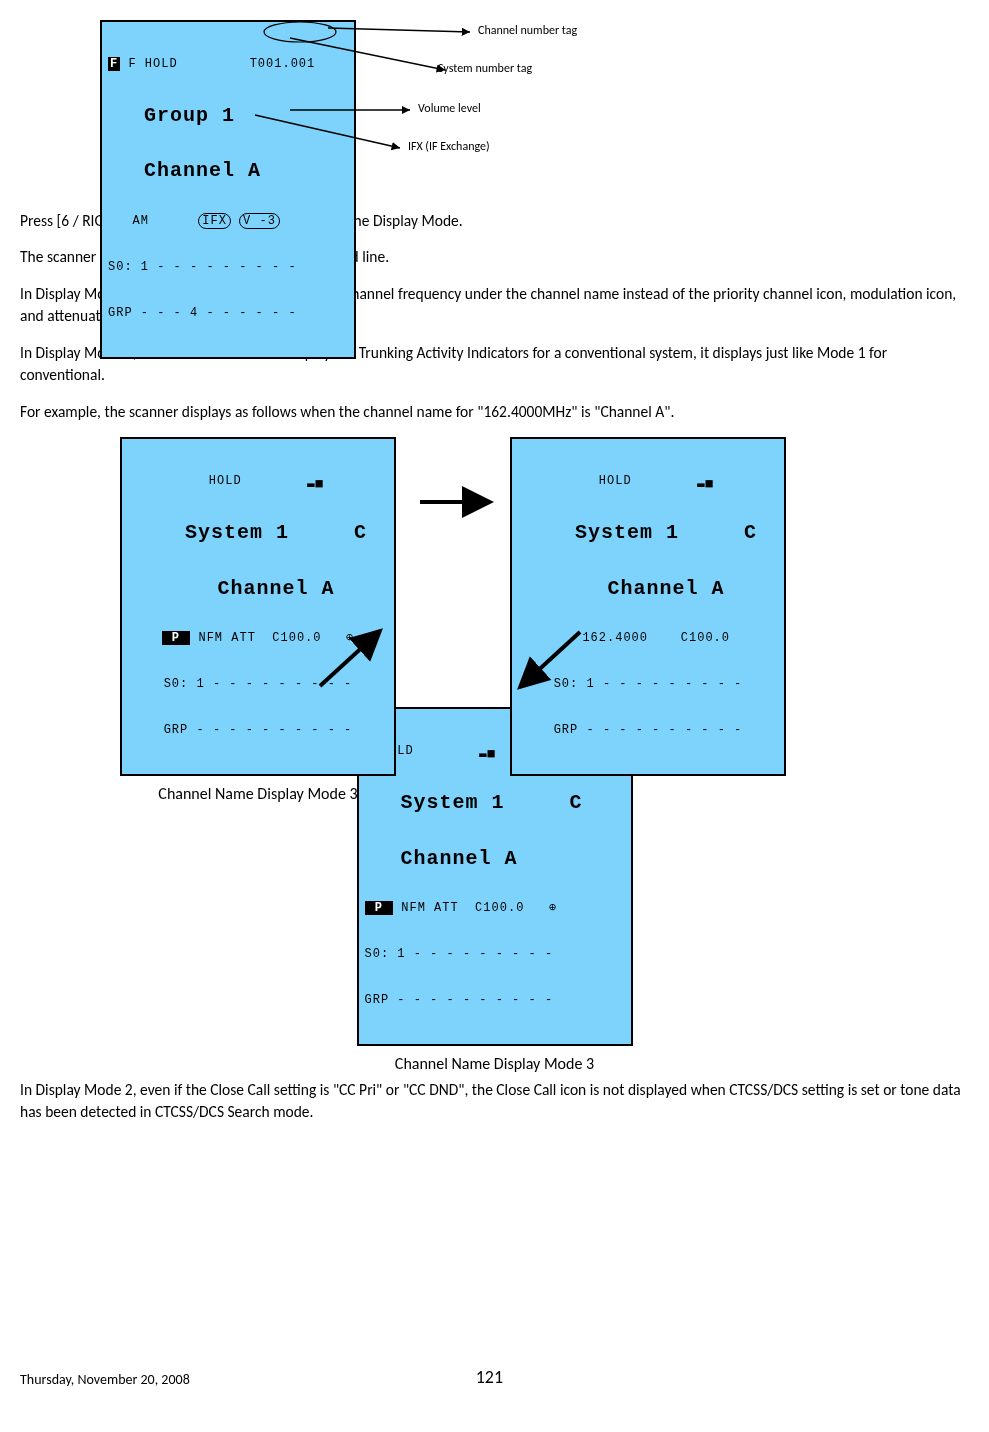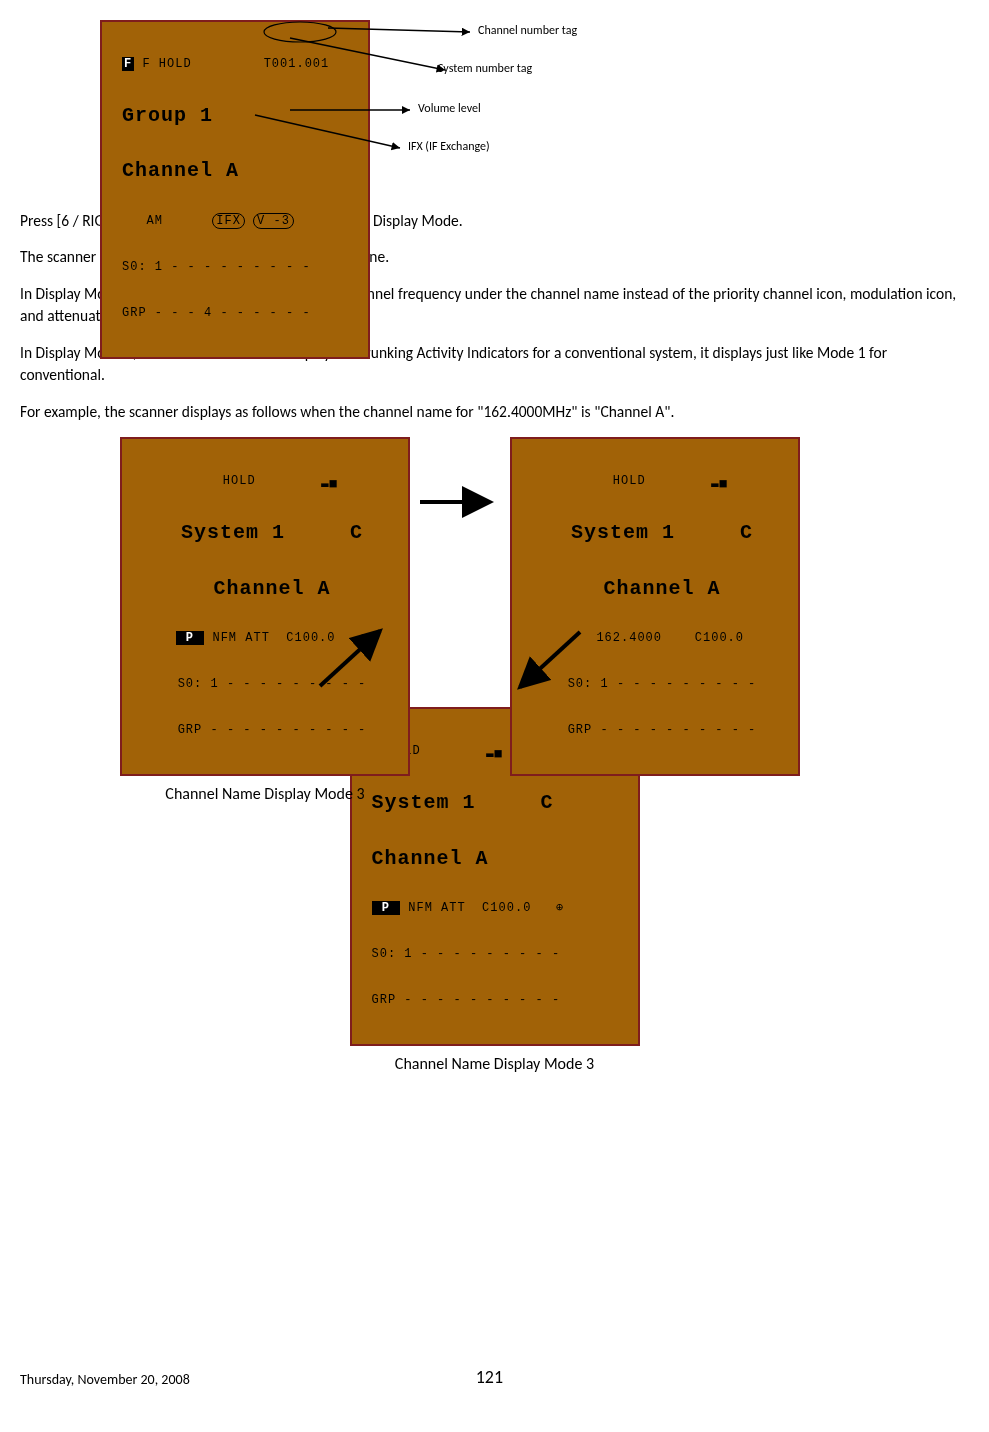--- a/index.html
+++ b/index.html
@@ -5,30 +5,30 @@
   body {
     font-family: Calibri, Arial, sans-serif;
     font-size: 15.5px;
     line-height: 1.45;
     margin: 0;
     padding: 20px 20px 40px 20px;
     width: 949px;
     color: #000;
   }
   .lcd {
-    border: 2px solid #7f1d1d;
-    background: #a16207;
-    padding: 4px 6px 4px 20px;
+    border: 2px solid #000000;
+    background: #7dd3fc;
+    padding: 4px 6px 4px 6px;
     font-family: "Courier New", monospace;
     font-size: 14px;
     line-height: 1.15;
     display: inline-block;
     white-space: pre;
   }
-  .lcd .big { font-size: 20px; letter-spacing: 1px; font-weight: bold; }
+  .lcd .big { font-size: 20px; letter-spacing: 1px; font-weight: bold; margin-left: 36px; }
   .lcd .sml { font-size: 12px; letter-spacing: 1px; }
   .inv { background:#000; color:#fff; padding:0 2px; font-weight:bold; }
   ellipse.svgRing { fill:none; stroke:#000; stroke-width:1.2; }
   .label-cell { font-family: Calibri, Arial, sans-serif; font-size:12px; }
   .p { margin: 0 0 14px 0; text-align:left; }
   .caption { text-align:center; font-size:16px; margin-top:6px; }
   .footer { position: absolute; width:949px; display:flex; justify-content:space-between; font-size:14px; }
   .page-wrap { position:relative; min-height:1370px; }
   svg.overlay { position:absolute; left:0; top:0; pointer-events:none; }
   .arrow-head { fill:#000; }
@@ -117,19 +117,20 @@
       <div class="sml">  HOLD        ▂▄</div>
       <div class="big">System 1     C</div>
       <div class="big">Channel A</div>
       <div class="sml"><span class="inv"> P </span><span> NFM ATT  C100.0   </span><span>⊕</span></div>
       <div class="sml">S0: 1 - - - - - - - - -</div>
       <div class="sml">GRP - - - - - - - - - -</div>
     </div>
     <div class="caption">Channel Name Display Mode 3</div>
   </div>
 
+  <p class="p" style="margin-top:4px;">In Display Mode 2, even if the Close Call setting is "CC Pri" or "CC DND", the Close Call icon is not displayed when CTCSS/DCS setting is set or tone data has been detected in CTCSS/DCS Search mode.</p>
 
   <div class="footer" style="bottom:0;align-items:flex-end;">
     <span>Thursday, November 20, 2008</span>
     <span style="font-size:18px;">121</span>
     <span style="width:180px;"></span>
   </div>
 </div>
 
 </body></html>

